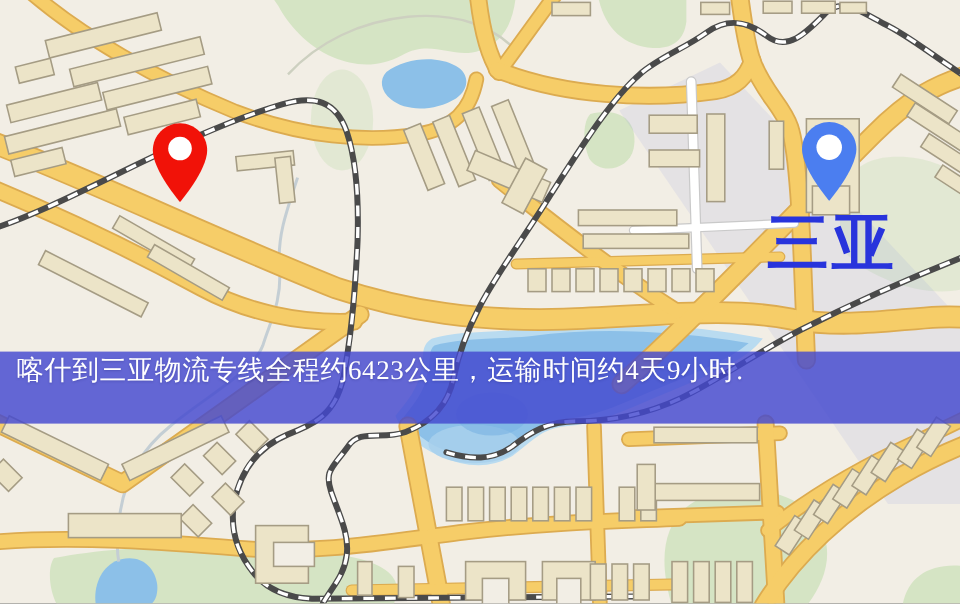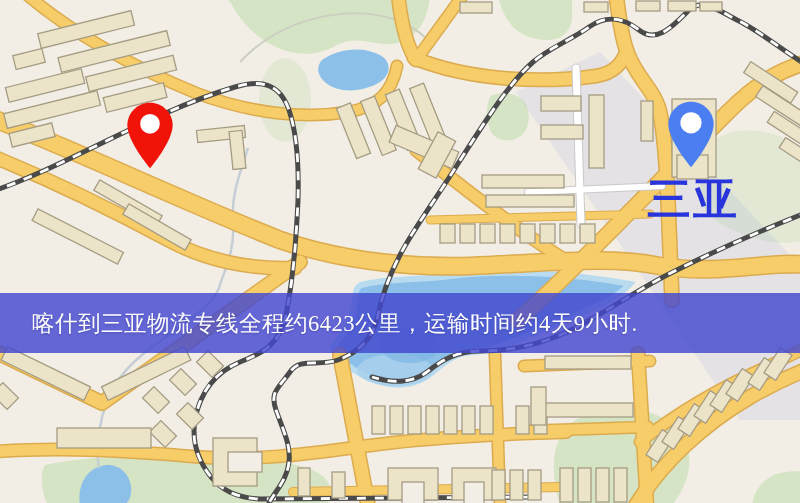--- a/index.html
+++ b/index.html
@@ -16,32 +16,32 @@
   .wroad-f{fill:none;stroke:#ffffff;stroke-linecap:round;}
   .rail-b{fill:none;stroke:var(--rail,#4a4a4a);stroke-linecap:round;}
   .rail-w{fill:none;stroke:#ffffff;stroke-width:2.8;stroke-dasharray:9 9;}
   .bld{fill:var(--building,#ece4c8);stroke:var(--building-stroke,#a59c84);stroke-width:1.3;}
   .bld-bg{fill:var(--map-bg,#f2eee5);stroke:var(--building-stroke,#a59c84);stroke-width:1.3;}
   .stream{fill:none;stroke:#c4ced4;stroke-width:2.5;}
   .bound{fill:none;stroke:#cdd0c0;stroke-width:2;}
 
   .banner{position:absolute;left:0;top:293px;width:800px;height:60px;
           background:var(--banner-bg-rgba,rgba(67,72,207,.82));
-          display:flex;align-items:center;box-sizing:border-box;padding-left:32px;z-index:5;}
+          display:flex;align-items:flex-start;box-sizing:border-box;padding-left:14px;z-index:5;}
   .banner span{color:var(--banner-text,#fff);font-size:22.5px;letter-spacing:.5px;
                text-shadow:0 1px 2px rgba(20,20,90,.25);white-space:nowrap;}
 
   .pin{position:absolute;z-index:6;width:50px;height:69px;}
   .pin svg{position:static;}
   .pin.origin{left:125px;top:101px;}
   .pin.destination{left:666px;top:100px;}
   .city-label{position:absolute;z-index:6;font-weight:bold;transform:translateX(-50%);
               letter-spacing:2px;line-height:1;white-space:nowrap;}
   .city-label.origin{left:138px;top:177px;font-size:41px;color:var(--origin-label,#e90f0f);}
-  .city-label.destination{left:693px;top:178px;font-size:44px;color:var(--destination-label,#2834dc);}
+  .city-label.destination{left:693px;top:178px;font-size:52px;color:var(--destination-label,#2834dc);}
 </style>
 </head>
 <body>
 
 <div class="stage">
 
   <svg width="800" height="503" viewBox="0 0 800 503">
     <defs>
       <path id="rMain" d="M-8 118 C80 152 180 200 280 240 C340 260 400 268 470 266 C560 262 610 256 660 266 C720 276 770 260 808 265"></path>
       <path id="rPar" d="M-8 156 C60 184 120 214 168 240 C205 260 250 270 295 268"></path>

